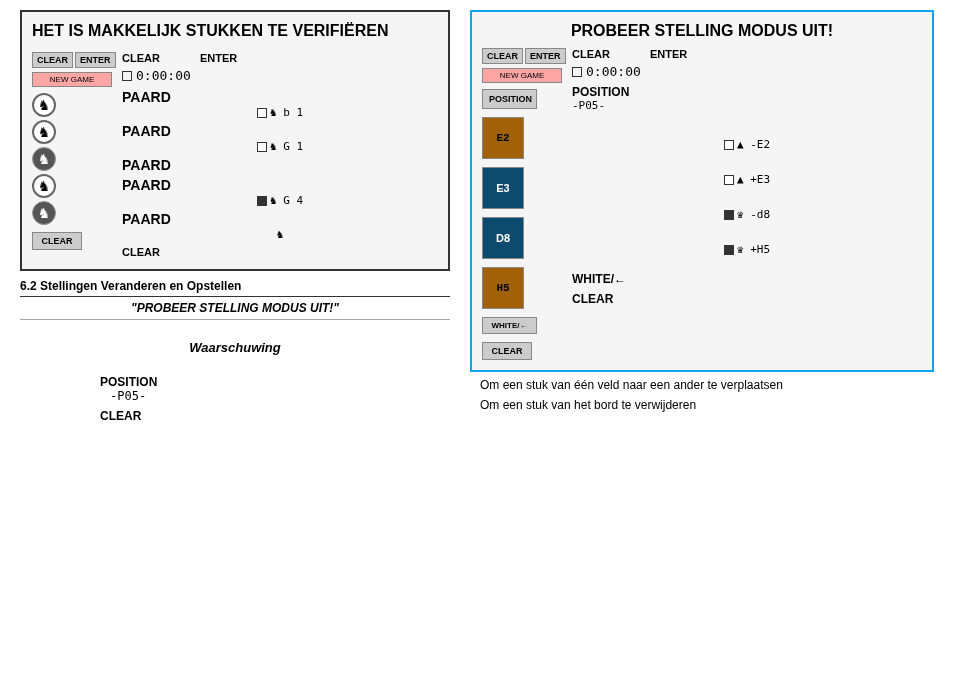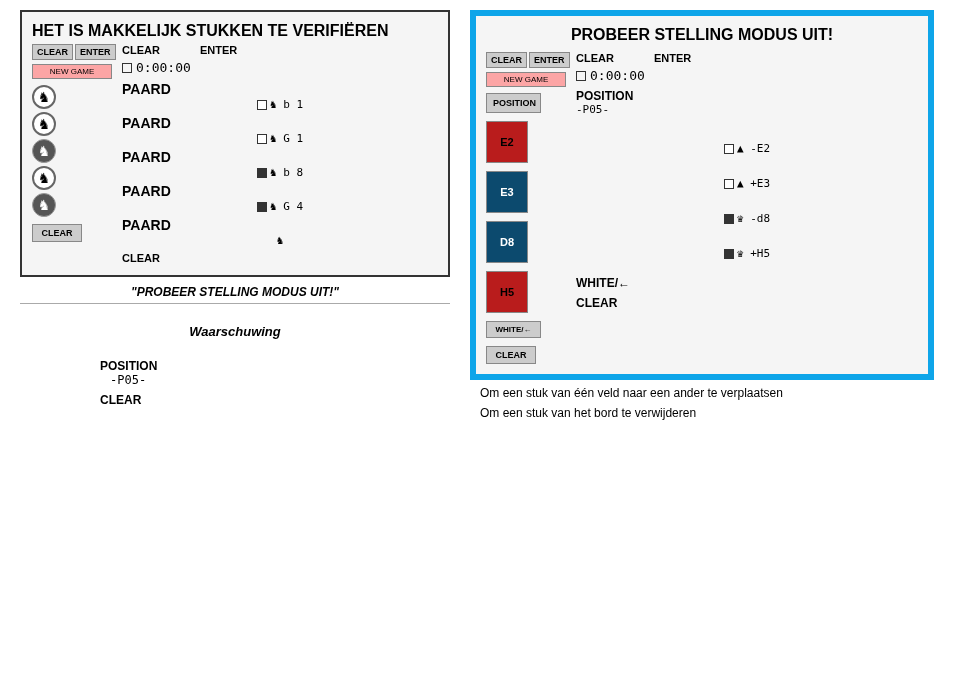--- a/index.html
+++ b/index.html
@@ -31,21 +31,21 @@
       border: 2px solid #333;
       padding: 10px;
       background: #f5f5f5;
       position: relative;
     }
 
     .device-box-title {
       font-size: 16px;
       font-weight: bold;
       text-align: left;
-      margin-bottom: 4px;
+      margin-bottom: 12px;
       font-family: Arial, sans-serif;
     }
 
     .device-inner {
       display: flex;
       flex-direction: row;
       gap: 10px;
     }
 
     .device-controls {
@@ -232,21 +232,21 @@
       font-size: 12px;
       margin-top: 6px;
     }
 
     
     .right-panel {
       flex: 1;
     }
 
     .device-box-right {
-      border: 6px solid #0ea5e9;
+      border: 2px solid #0ea5e9;
       padding: 10px;
       background: #f5f5f5;
     }
 
     .right-title {
       font-size: 16px;
       font-weight: bold;
       text-align: center;
       margin-bottom: 8px;
     }
@@ -285,21 +285,22 @@
       cursor: pointer;
       width: 42px;
       height: 42px;
       display: flex;
       align-items: center;
       justify-content: center;
       margin-bottom: 8px;
     }
 
     .key-btn.white-key {
-      background: #b91c1c;
+      background: #a16207;
+      font-family: Liberation Mono, monospace;
     }
 
     .key-btn.black-key {
       background: #0c4a6e;
       color: #fff;
     }
 
     .white-arrow-btn {
       background: #ccc;
       border: 1px solid #888;
@@ -406,24 +407,20 @@
           <div class="move-entry">
             <div class="move-label">PAARD</div>
             <div class="move-notation">
               <span class="sq-white"></span>
               <span>♞ G 1</span>
             </div>
           </div>
 
           <div class="move-entry">
             <div class="move-label">PAARD</div>
-            <div class="move-notation">
-              <span class="sq-black"></span>
-              <span>♞ b 8</span>
-            </div>
           </div>
 
           <div class="move-entry">
             <div class="move-label">PAARD</div>
             <div class="move-notation">
               <span class="sq-black"></span>
               <span>♞ G 4</span>
             </div>
           </div>
 
@@ -435,20 +432,21 @@
           </div>
 
           <div style="margin-top:4px;">
             <span class="label-bold">CLEAR</span>
           </div>
         </div>
       </div>
     </div>
 
     <div style="margin-top:8px;">
+      <div class="section-title">6.2 Stellingen Veranderen en Opstellen</div>
       <div class="section-subtitle">"PROBEER STELLING MODUS UIT!"</div>
       <div class="warning-label">Waarschuwing</div>
 
       <div class="position-block">
         <div class="position-label">POSITION</div>
         <div class="pos-display">-P05-</div>
         <div class="clear-label">CLEAR</div>
       </div>
     </div>
 

